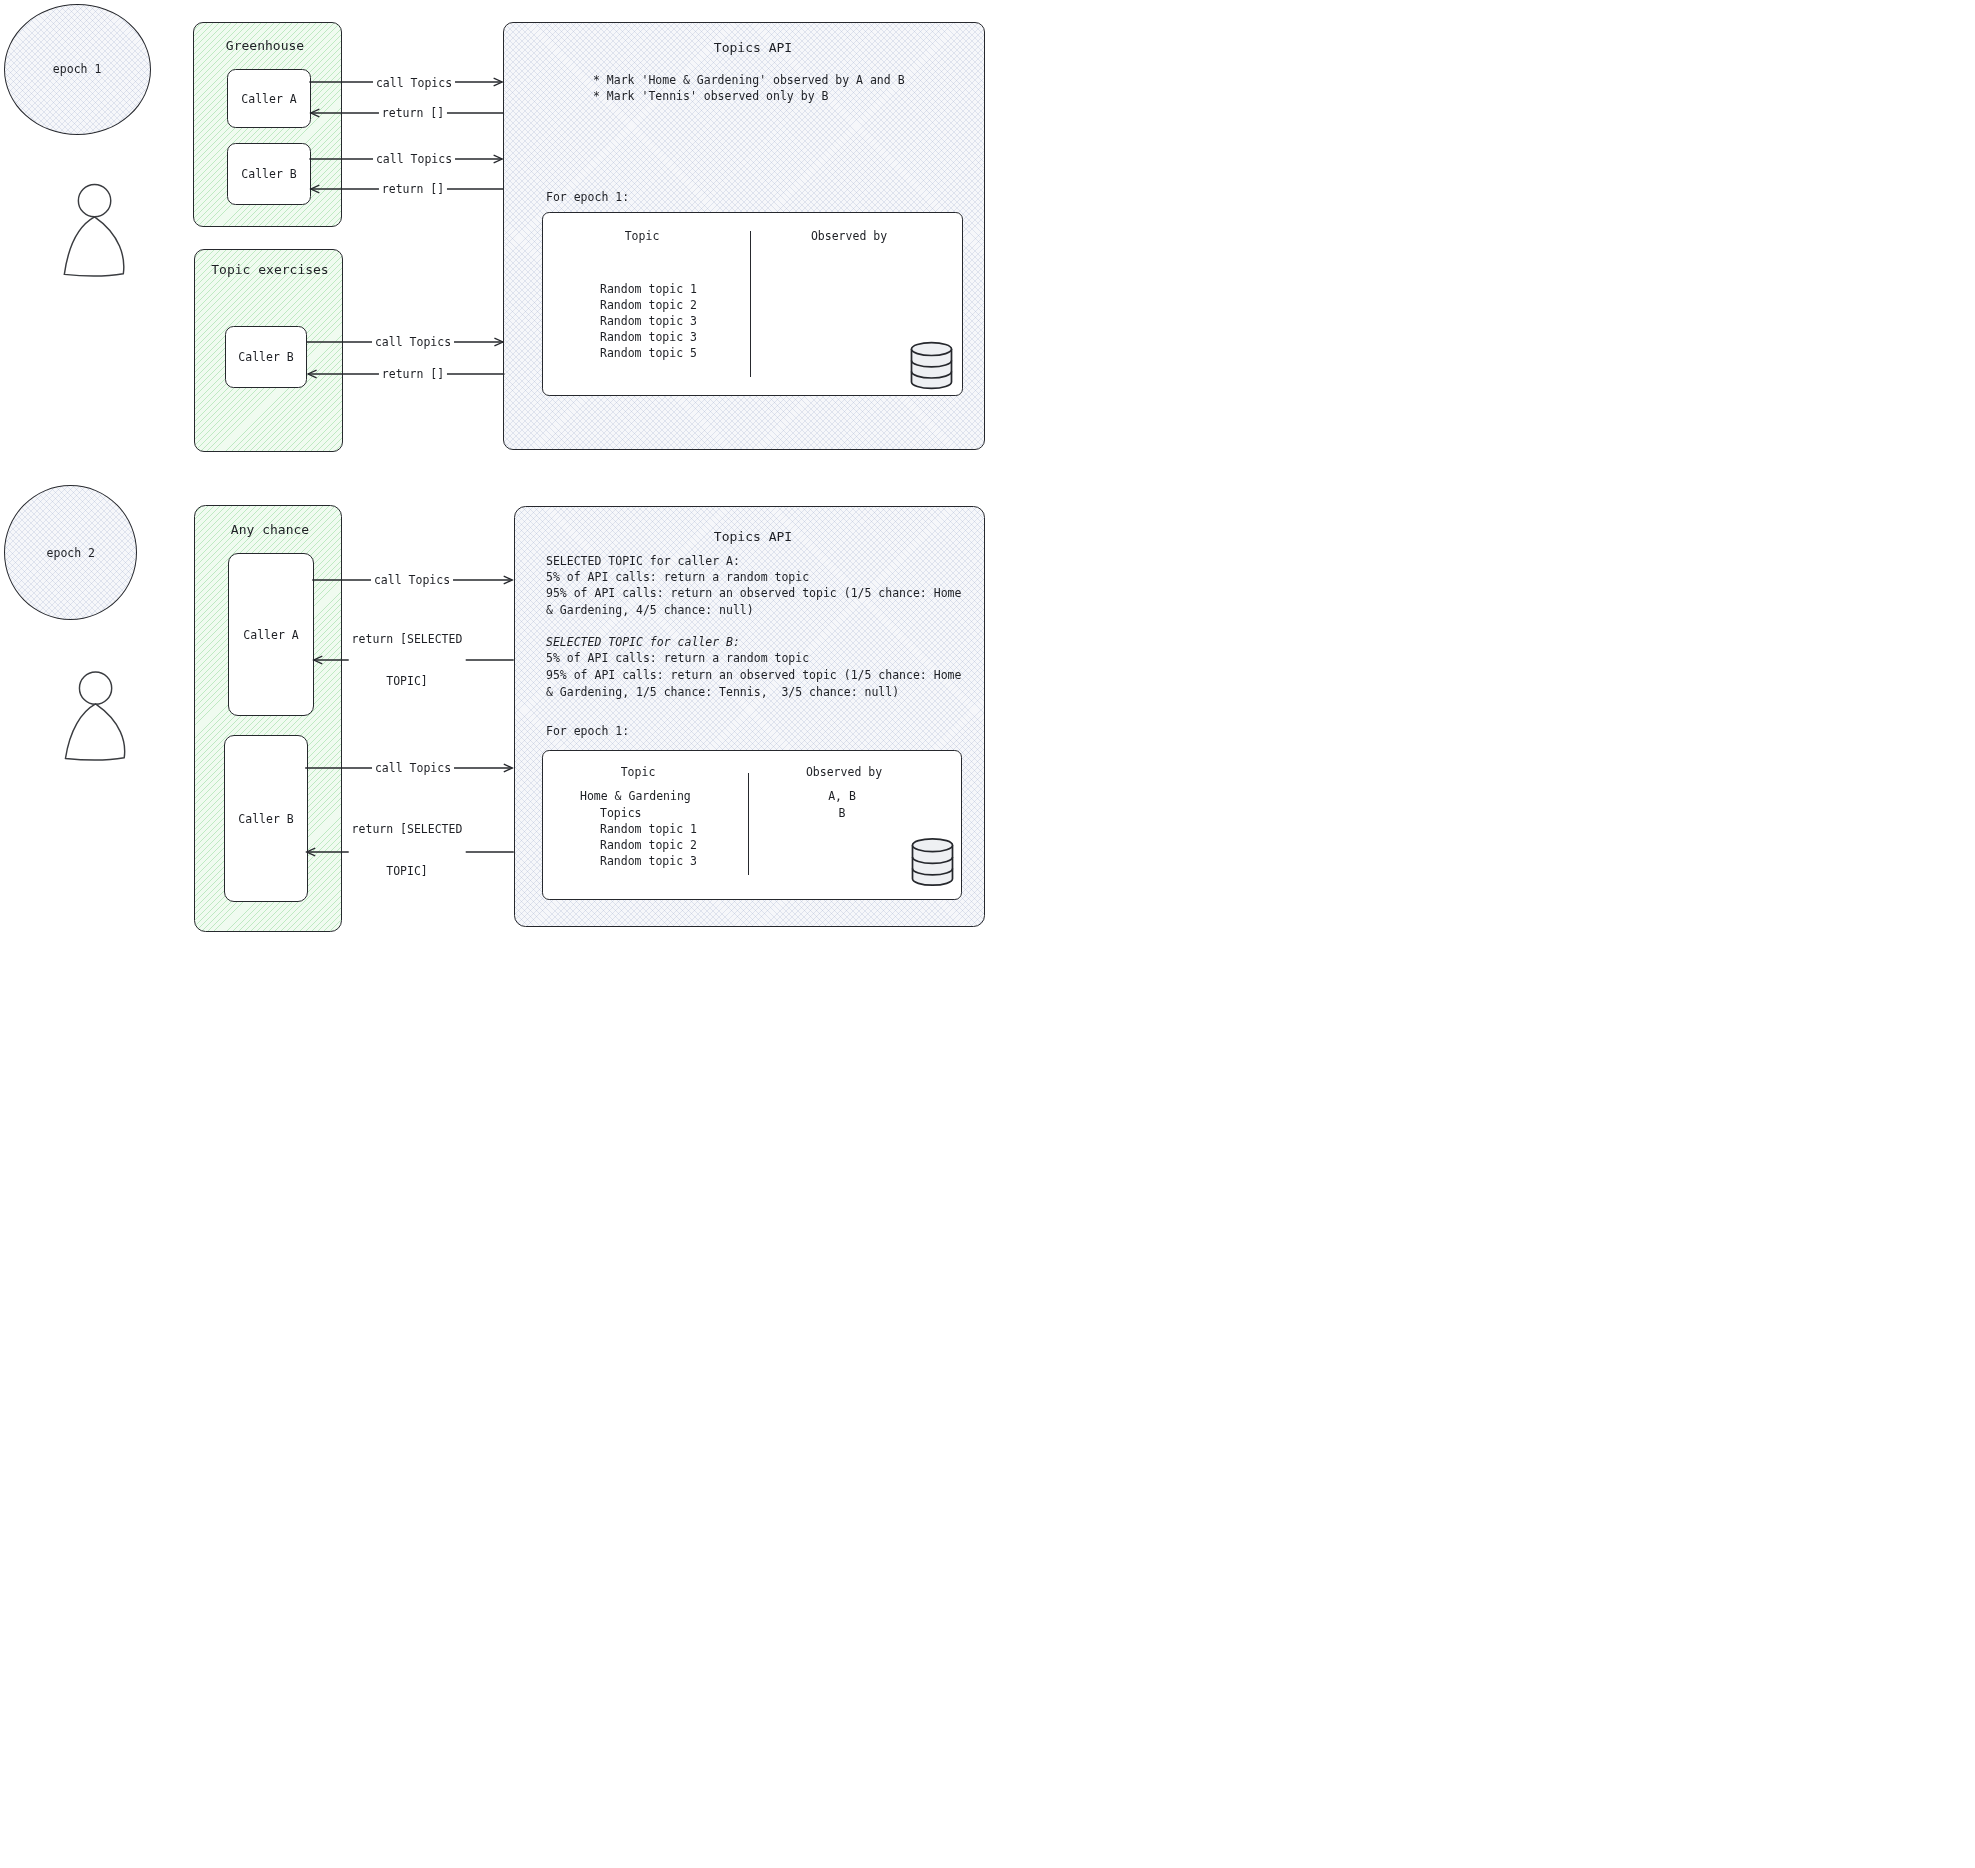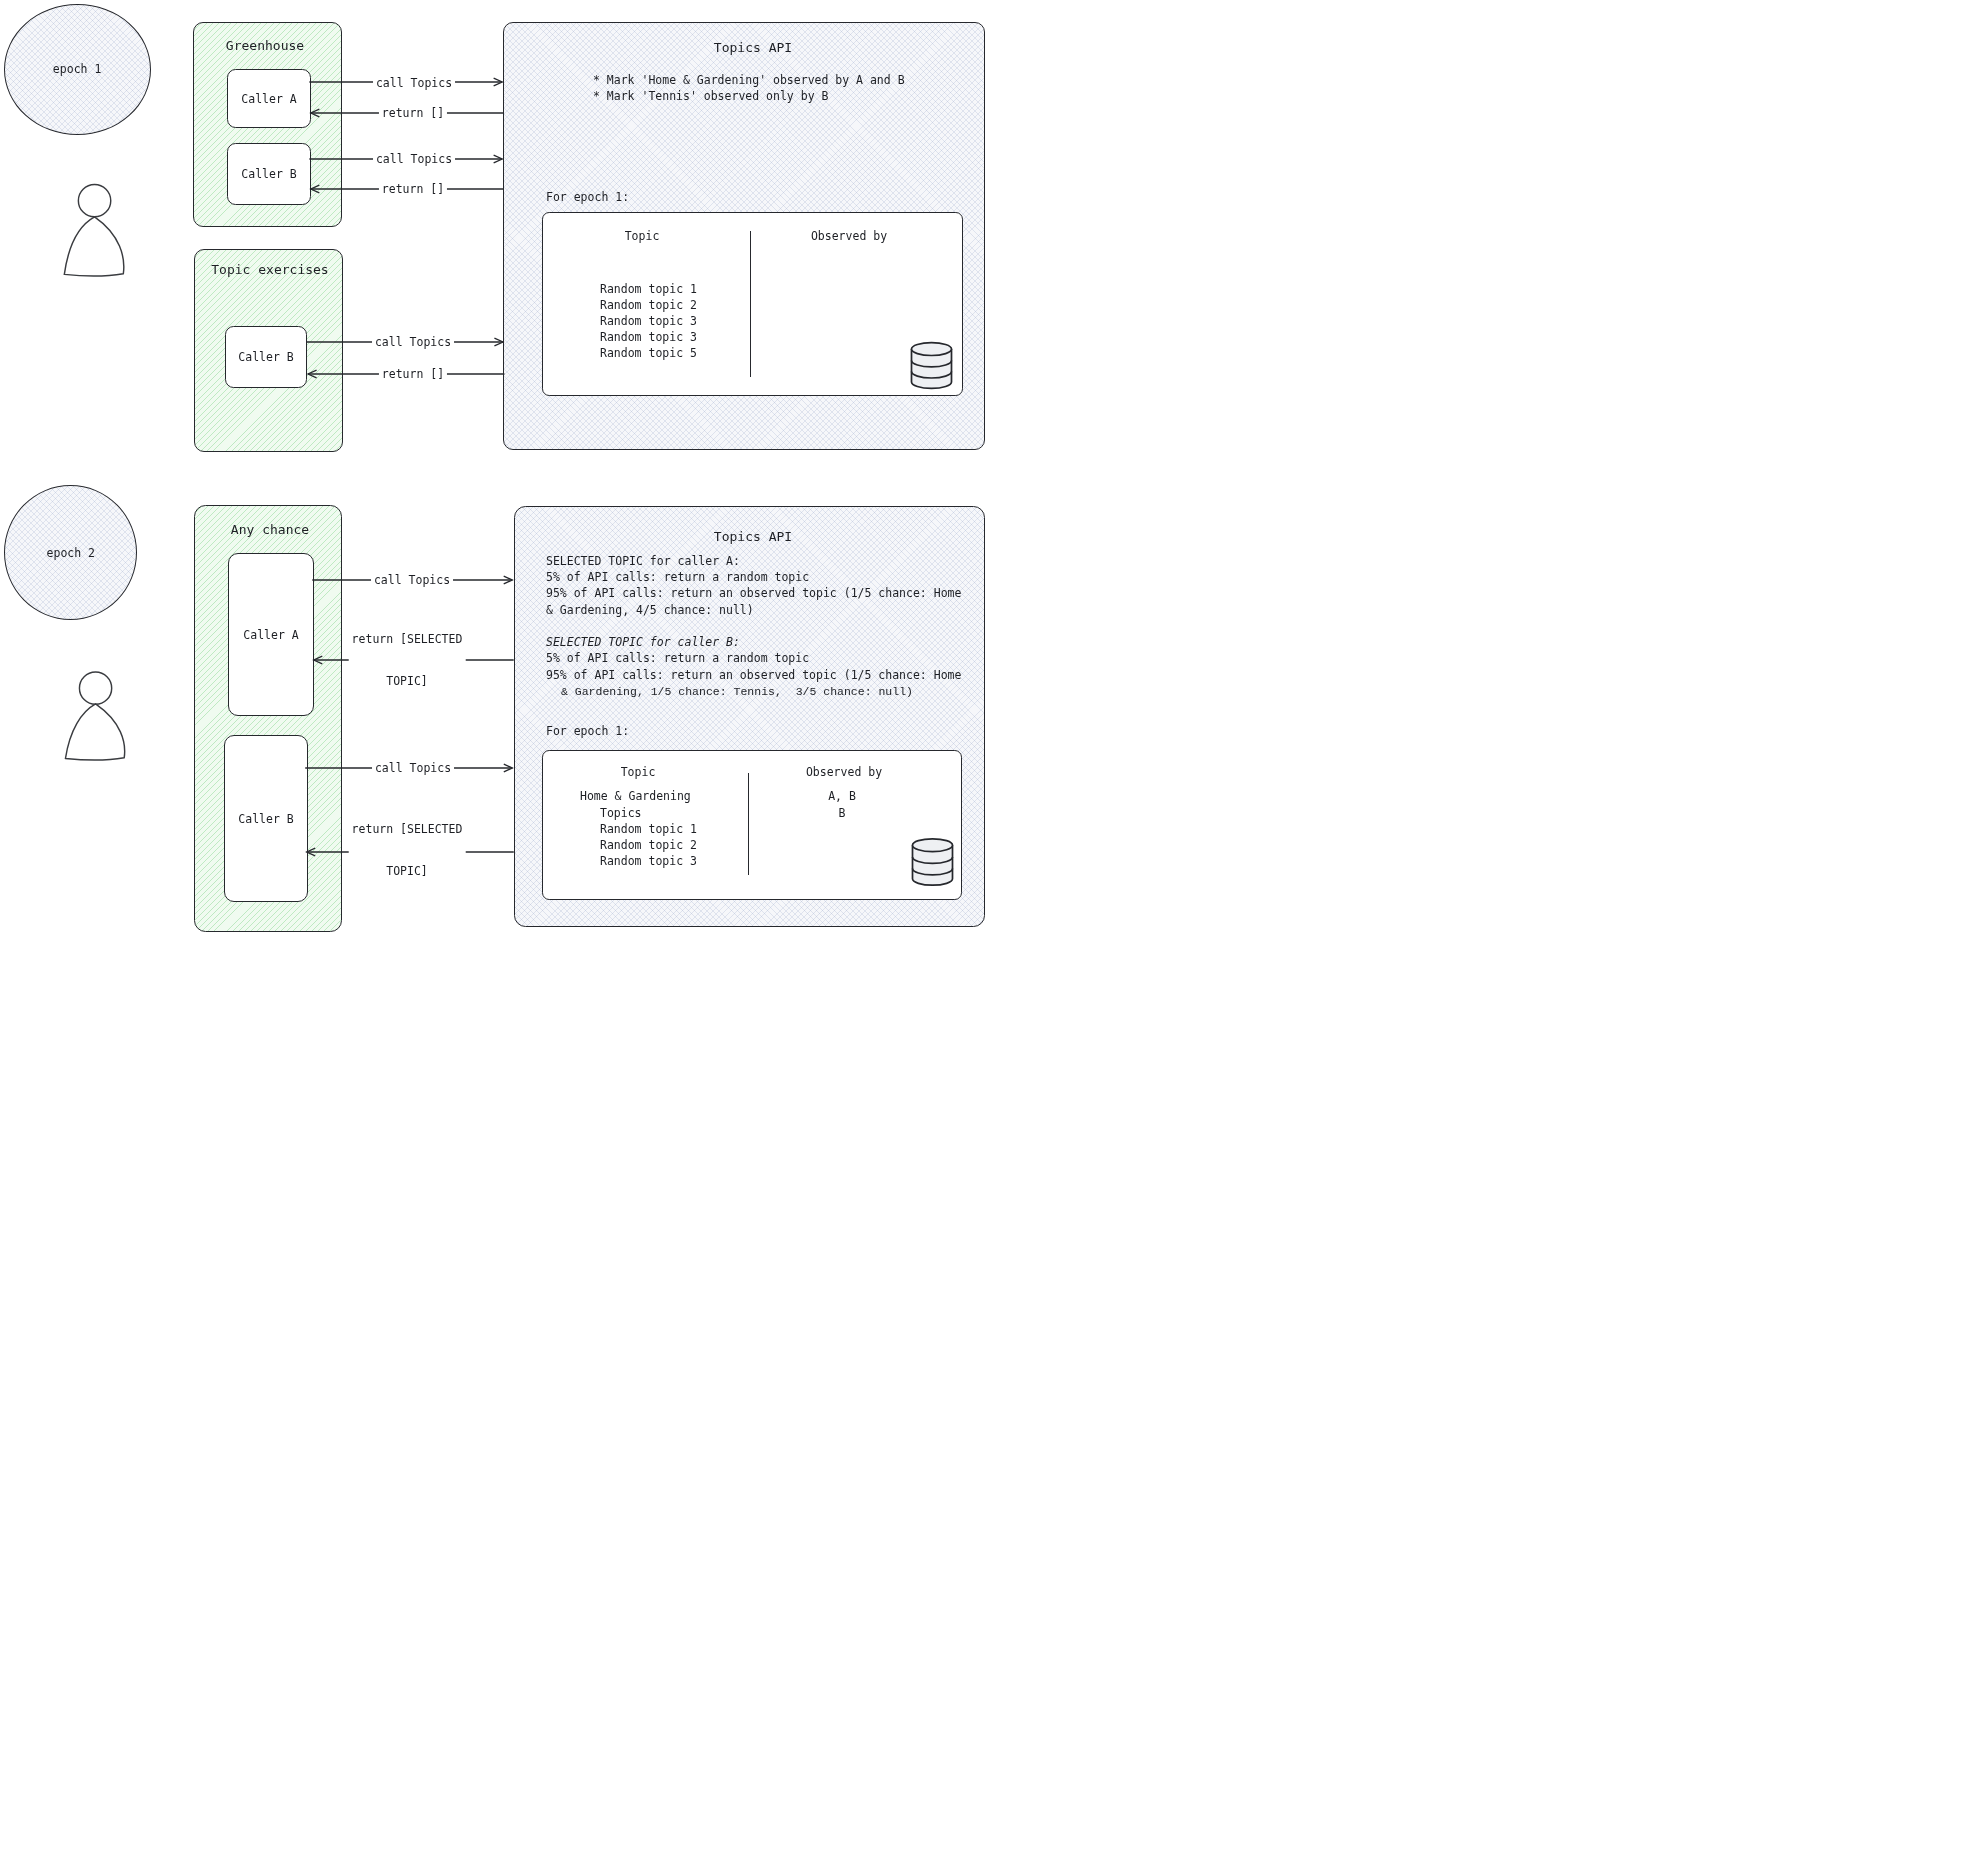--- a/index.html
+++ b/index.html
@@ -171,21 +171,21 @@
   <div class="boxtitle" style="left:753px;top:536px;">Topics API</div>
 
   <div class="tline" style="left:546px;top:553px;">SELECTED TOPIC for caller A:</div>
   <div class="tline" style="left:546px;top:569px;">5% of API calls: return a random topic</div>
   <div class="tline" style="left:546px;top:585px;">95% of API calls: return an observed topic (1/5 chance: Home</div>
   <div class="tline" style="left:546px;top:602px;">&amp; Gardening, 4/5 chance: null)</div>
 
   <div class="tline" style="left:546px;top:634px;font-style:italic;">SELECTED TOPIC for caller B:</div>
   <div class="tline" style="left:546px;top:650px;">5% of API calls: return a random topic</div>
   <div class="tline" style="left:546px;top:667px;">95% of API calls: return an observed topic (1/5 chance: Home</div>
-  <div class="tline" style="left:561px;top:684px;font-family:Liberation Mono, monospace;">&amp; Gardening, 1/5 chance: Tennis,  3/5 chance: null)</div>
+  <div class="tline" style="left:546px;top:684px;">&amp; Gardening, 1/5 chance: Tennis,  3/5 chance: null)</div>
 
   <div class="tline" style="left:546px;top:723px;">For epoch 1:</div>
 
   <div class="innerbox" style="left:542px;top:750px;width:418px;height:148px;"></div>
   <div class="tcell-c" style="left:638px;top:764px;">Topic</div>
   <div class="tcell-c" style="left:844px;top:764px;">Observed by</div>
   <div class="divider" style="left:748px;top:773px;height:102px;"></div>
 
   <div class="tline" style="left:580px;top:788px;">Home &amp; Gardening</div>
   <div class="tcell-c" style="left:842px;top:788px;">A, B</div>

